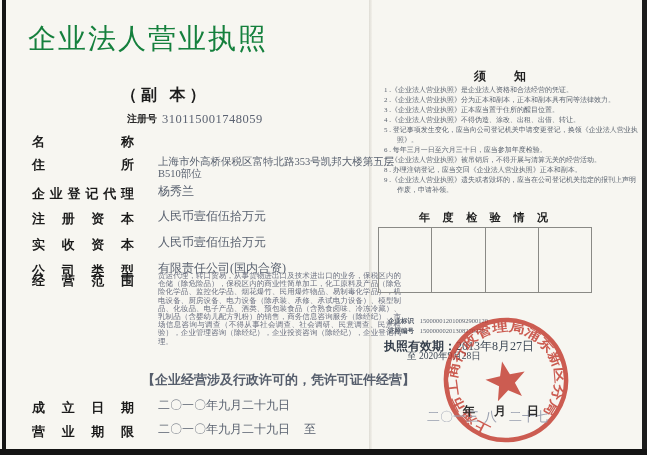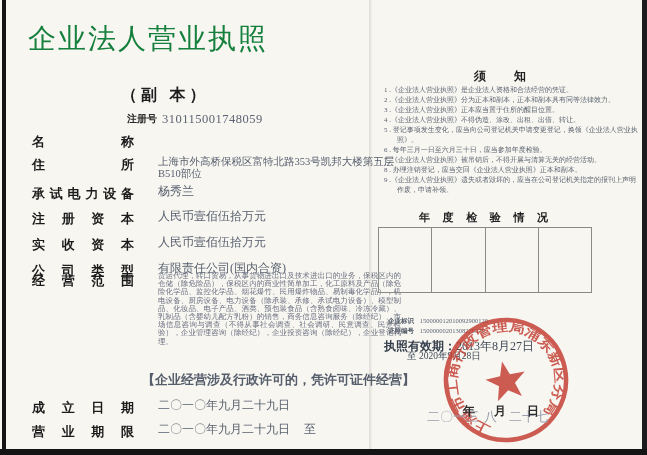--- a/index.html
+++ b/index.html
@@ -86,21 +86,21 @@
   <div class="reg-no">310115001748059</div>
 
   <div class="frow" style="top:133px">
     <div class="flabel">名称</div>
   </div>
   <div class="frow" style="top:156px">
     <div class="flabel">住所</div>
     <div class="fvalue fvalue--addr">上海市外高桥保税区富特北路353号凯邦大楼第五层B510部位</div>
   </div>
   <div class="frow" style="top:185px">
-    <div class="flabel">承试电力设备</div>
+    <div class="flabel">企业登记代理</div>
     <div class="fvalue">杨秀兰</div>
   </div>
   <div class="frow" style="top:210px">
     <div class="flabel">注册资本</div>
     <div class="fvalue">人民币壹佰伍拾万元</div>
   </div>
   <div class="frow" style="top:236px">
     <div class="flabel">实收资本</div>
     <div class="fvalue">人民币壹佰伍拾万元</div>
   </div>

